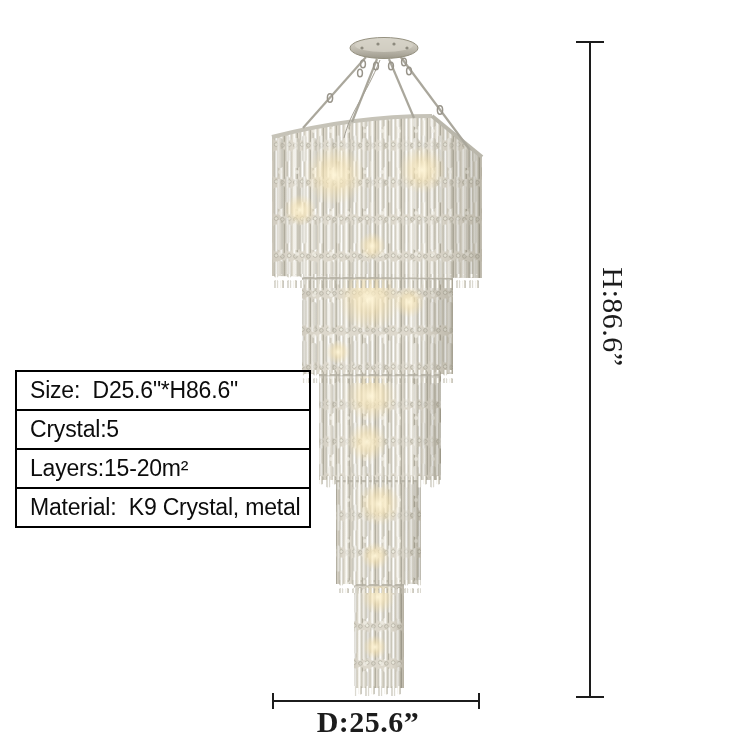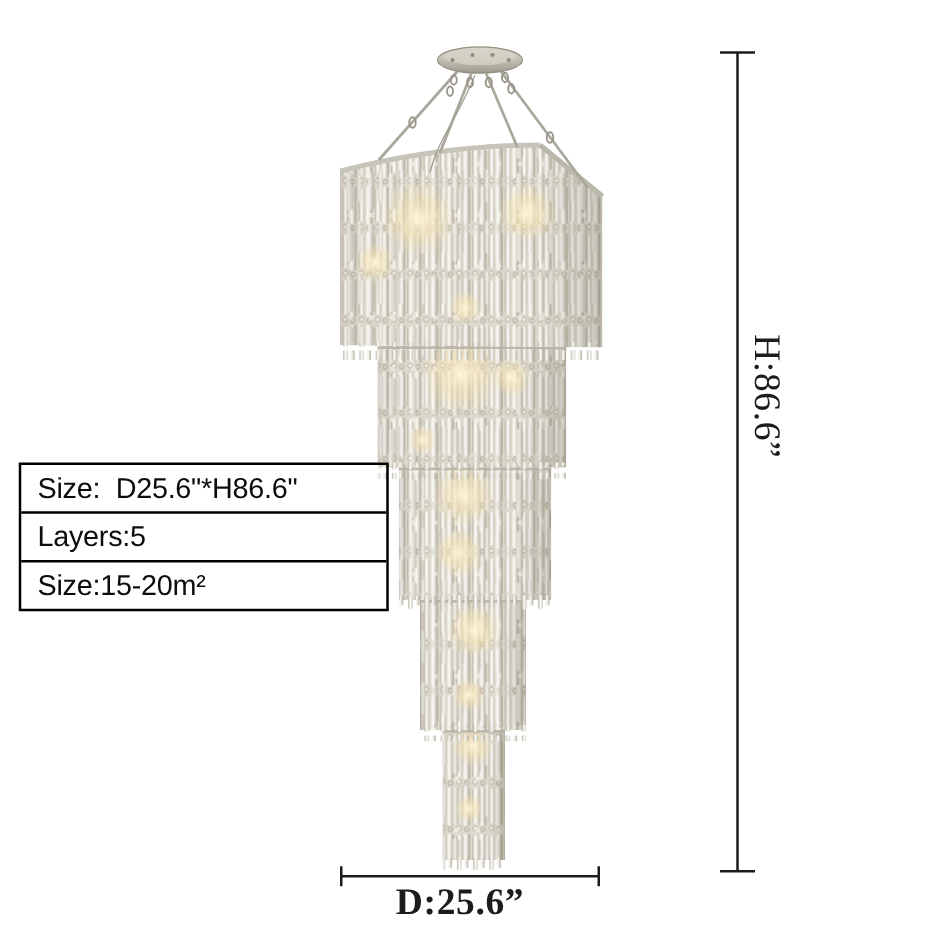--- a/index.html
+++ b/index.html
@@ -215,17 +215,18 @@
       <path d="M273,693 V709"></path>
       <path d="M479,693 V709"></path>
     </g>
   </svg>
 
   <div class="dim-label h-label">H:86.6”</div>
   <div class="dim-label d-label">D:25.6”</div>
 
   <div class="spec-table">
     <div class="spec-row">Size:  D25.6"*H86.6"</div>
-    <div class="spec-row">Layers:5</div>
-    <div class="spec-row">Size:15-20m²</div>
+    <div class="spec-row">Crystal:5</div>
+    <div class="spec-row">Layers:15-20m²</div>
+    <div class="spec-row">Material:  K9 Crystal, metal</div>
   </div>
 
 </div>
 
 </body></html>

